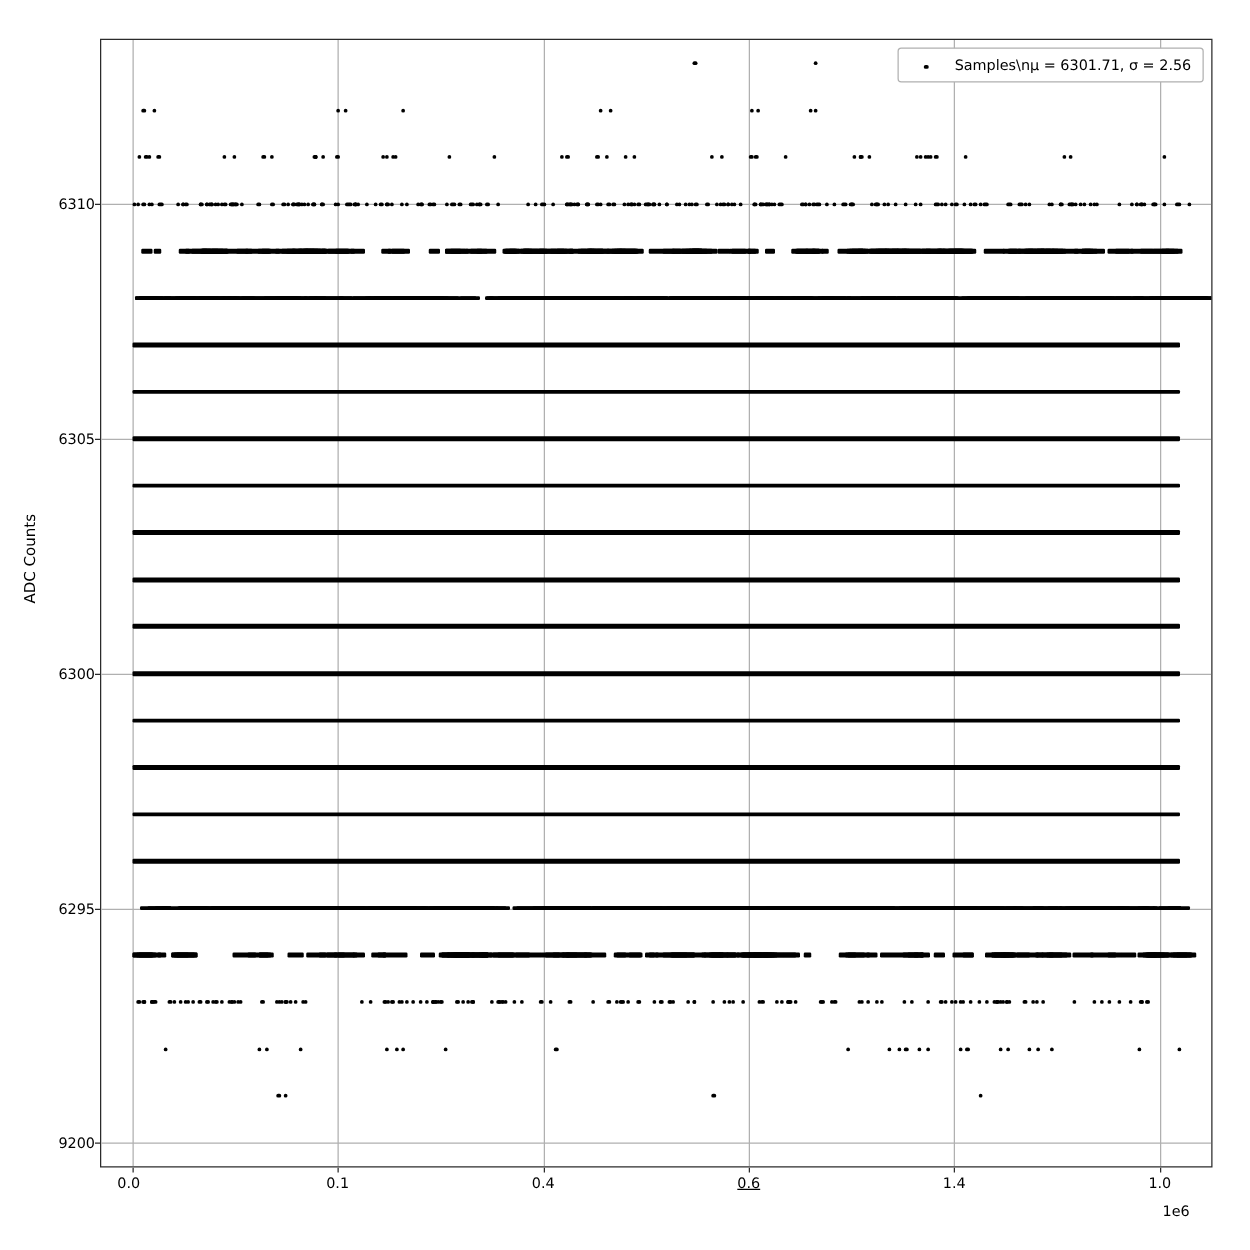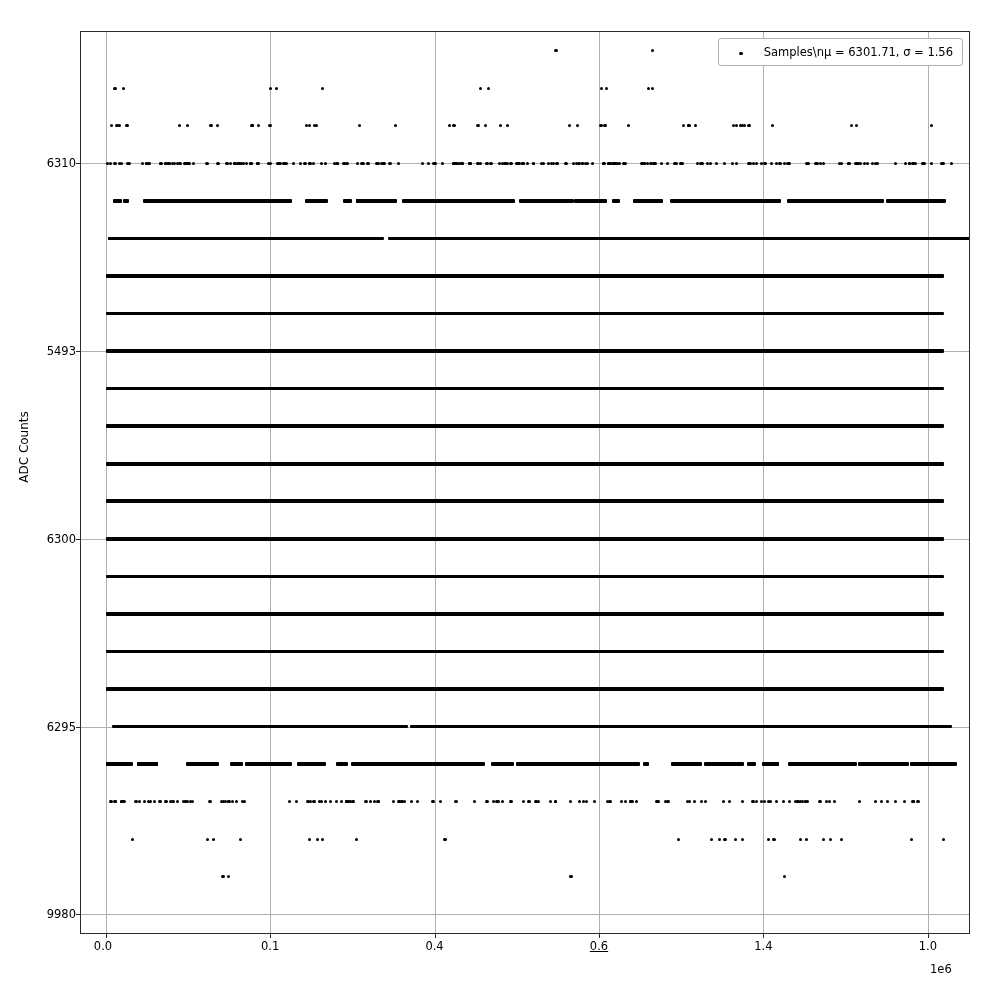--- a/index.html
+++ b/index.html
@@ -143,27 +143,27 @@
   }
 </style>
 </head>
 <body>
 
 <div id="figure">
 
 
   <div id="y-ticks">
       <div class="tick-mark-y" style="top: 914.229px;"></div>
-      <div class="tick-label-y" style="top: 914.229px;">9980</div>
+      <div class="tick-label-y" style="top: 914.229px;">9200</div>
       <div class="tick-mark-y" style="top: 726.521px;"></div>
       <div class="tick-label-y" style="top: 726.521px;">6295</div>
       <div class="tick-mark-y" style="top: 538.812px;"></div>
       <div class="tick-label-y" style="top: 538.812px;">6300</div>
       <div class="tick-mark-y" style="top: 351.104px;"></div>
-      <div class="tick-label-y" style="top: 351.104px;">5493</div>
+      <div class="tick-label-y" style="top: 351.104px;">6305</div>
       <div class="tick-mark-y" style="top: 163.396px;"></div>
       <div class="tick-label-y" style="top: 163.396px;">6310</div>
     </div>
 
   <div id="x-ticks">
       <div class="tick-mark-x" style="left: 105.667px;"></div>
       <div class="tick-label-x" style="left: 103px;">0.0</div>
       <div class="tick-mark-x" style="left: 270.111px;"></div>
       <div class="tick-label-x" style="left: 270.111px;">0.1</div>
       <div class="tick-mark-x" style="left: 434.556px;"></div>
@@ -1344,17 +1344,17 @@
         <div class="dotpt" style="left: 227.236px; top: 805.546px;"></div>
         <div class="dotpt" style="left: 235.297px; top: 805.546px;"></div>
         <div class="dotpt" style="left: 488.446px; top: 843.087px;"></div>
         <div class="dotpt" style="left: 702.228px; top: 843.087px;"></div>
         <div class="dotpt" style="left: 140.439px; top: 843.087px;"></div>
         <div class="dotpt" style="left: 145.543px; top: 843.087px;"></div>
       </div>
 
     <div id="legend">
       <span class="legend-marker"><span class="dot"></span></span>
-      <span>Samples\nμ = 6301.71, σ = 1.56</span>
+      <span>Samples\nμ = 6301.71, σ = 2.56</span>
     </div>
   </div>
 
 </div>
 
 </body></html>

